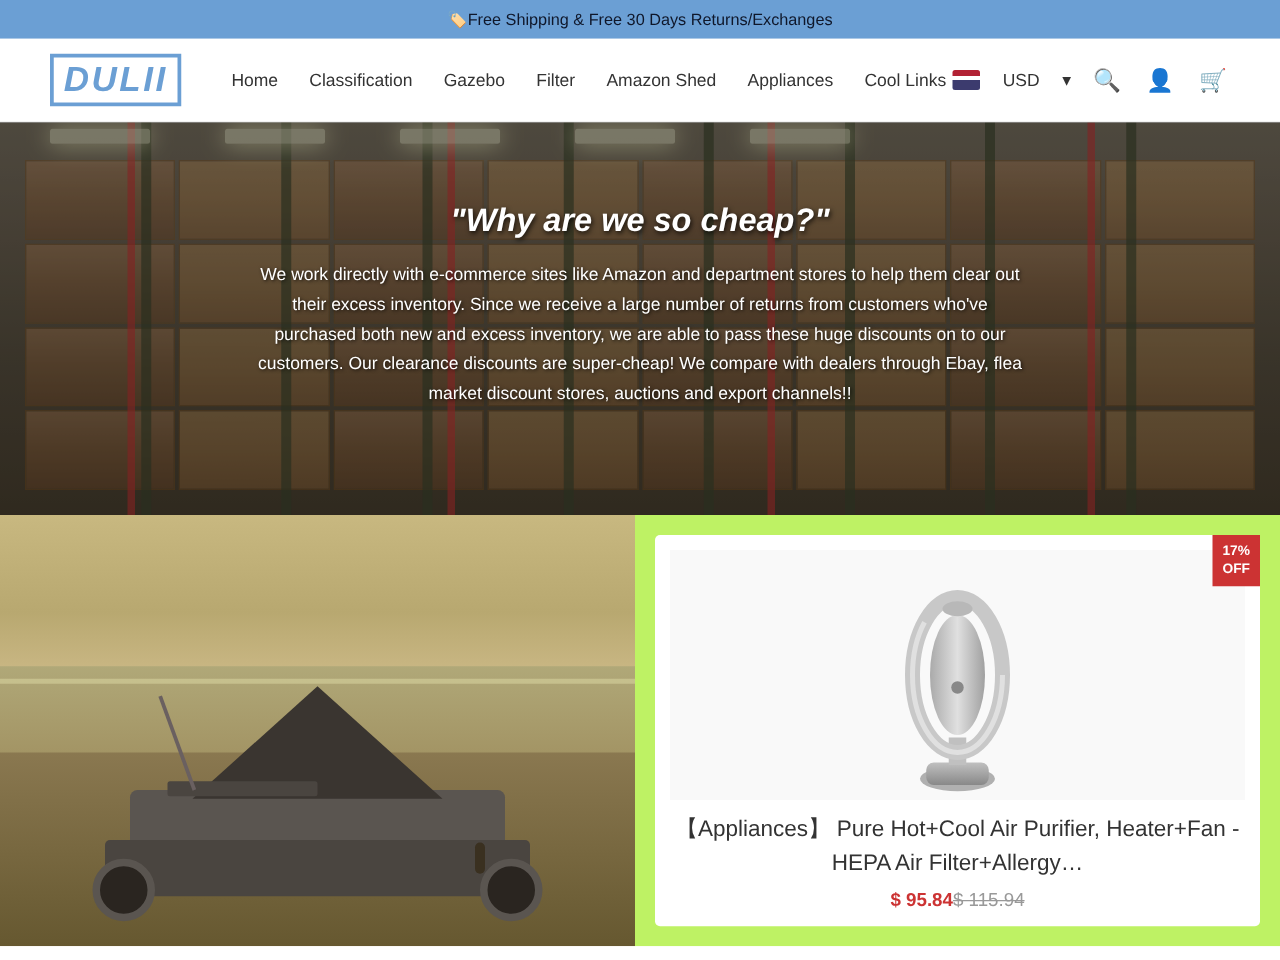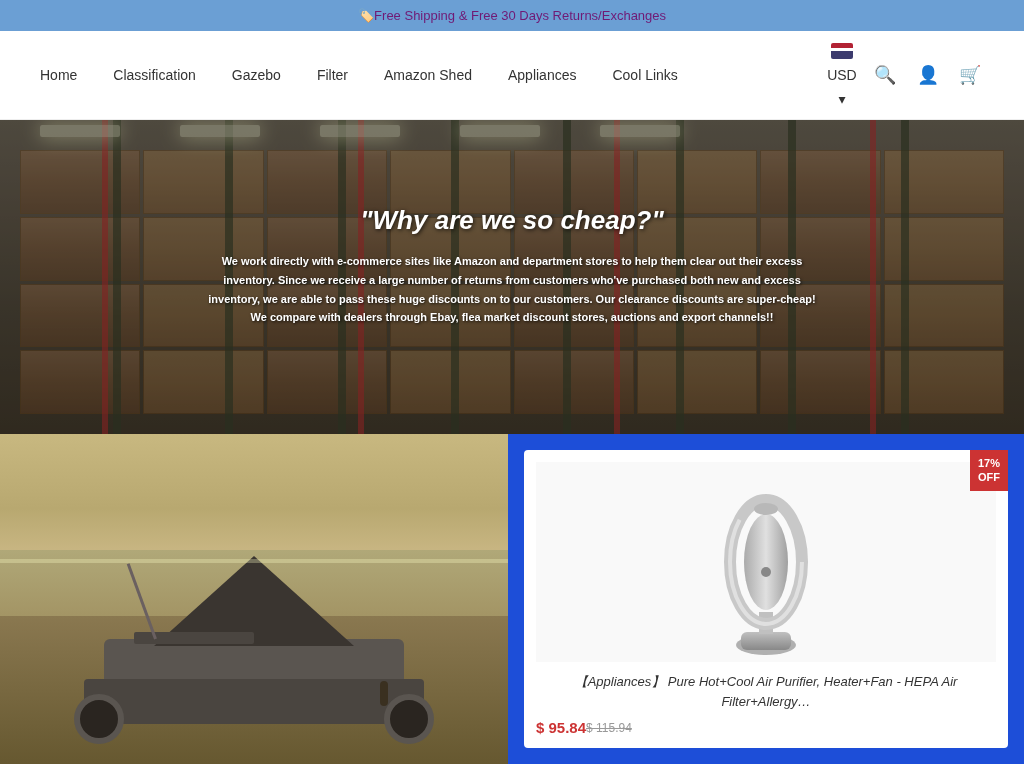--- a/index.html
+++ b/index.html
@@ -4,21 +4,21 @@
   <style>
     * { margin: 0; padding: 0; box-sizing: border-box; }
     body { font-family: Arial, sans-serif; width: 1024px; overflow-x: hidden; background: #fff; }
 
     
     .top-banner {
       background: #6b9fd4;
       text-align: center;
       padding: 8px 0;
       font-size: 13px;
-      color: #701a75;
+      color: #0f172a;
     }
 
     
     .header {
       display: flex;
       align-items: center;
       padding: 12px 40px;
       border-bottom: 1px solid #eee;
       background: #fff;
     }
@@ -30,42 +30,41 @@
       font-style: italic;
       margin-right: 40px;
       text-transform: uppercase;
       border: 3px solid #6b9fd4;
       padding: 2px 8px;
     }
     .nav {
       display: flex;
       align-items: flex-end;
       flex: 1;
-      gap: 36px;
+      gap: 25px;
     }
     .nav a {
       text-decoration: none;
       color: #333;
       font-size: 14px;
       white-space: nowrap;
     }
     .header-right {
       display: flex;
       align-items: center;
       gap: 16px;
       margin-left: auto;
     }
     .currency-selector {
       display: flex;
       align-items: center;
-      gap: 8px;
+      gap: 18px;
       font-size: 14px;
       cursor: pointer;
       color: #333;
-      flex-direction: column;
     }
     .flag-icon {
       width: 22px;
       height: 16px;
       background: linear-gradient(to bottom, #B22234 0%, #B22234 30%, #fff 30%, #fff 50%, #3C3B6E 50%, #3C3B6E 100%);
       border-radius: 2px;
       display: inline-block;
     }
     .icon-btn {
       background: none;
@@ -101,26 +100,25 @@
       padding: 20px 100px;
     }
     .hero-title {
       font-size: 26px;
       font-weight: bold;
       margin-bottom: 16px;
       font-style: italic;
       text-shadow: 1px 1px 4px rgba(0,0,0,0.8);
     }
     .hero-text {
-      font-size: 11px;
+      font-size: 14px;
       line-height: 1.7;
       margin-bottom: 22px;
       text-shadow: 1px 1px 3px rgba(0,0,0,0.8);
       max-width: 620px;
-      font-weight: bold;
     }
     .hero-btn {
       background: #5ba3c9;
       color: #fff;
       border: none;
       padding: 13px 36px;
       font-size: 14px;
       font-weight: bold;
       letter-spacing: 1px;
       cursor: pointer;
@@ -140,21 +138,21 @@
     .left-panel {
       width: 508px;
       position: relative;
       background: #d4c4a0;
       overflow: hidden;
     }
 
     
     .right-panel {
       flex: 1;
-      background: #1d4ed8;
+      background: #bef264;
       padding: 16px;
       display: flex;
       flex-direction: column;
     }
     .product-card {
       background: #fff;
       border-radius: 4px;
       padding: 12px;
       flex: 1;
       position: relative;
@@ -173,40 +171,40 @@
     }
     .product-image-container {
       display: flex;
       justify-content: center;
       align-items: center;
       height: 200px;
       background: #f9f9f9;
       margin-bottom: 10px;
     }
     .product-title {
-      font-size: 13px;
+      font-size: 18px;
       color: #333;
       text-align: center;
       margin-bottom: 8px;
       line-height: 1.5;
-      font-style: italic;
     }
     .product-prices {
       display: flex;
+      justify-content: center;
       align-items: center;
       gap: 0;
     }
     .price-current {
       color: #cc3333;
       font-size: 15px;
       font-weight: bold;
     }
     .price-original {
       color: #999;
-      font-size: 12px;
+      font-size: 15px;
       text-decoration: line-through;
     }
 
     
     .warehouse-bg {
       position: absolute;
       top:0; left:0; right:0; bottom:0;
       overflow: hidden;
     }
     .wh-frame {
@@ -238,20 +236,21 @@
     }
   </style>
 </head>
 <body>
 
 <div class="top-banner">
   <span>🏷️Free Shipping &amp; Free 30 Days Returns/Exchanges</span>
 </div>
 
 <div class="header">
+  <div class="logo">DULII</div>
   <nav class="nav">
     <a href="#">Home</a>
     <a href="#">Classification</a>
     <a href="#">Gazebo</a>
     <a href="#">Filter</a>
     <a href="#">Amazon Shed</a>
     <a href="#">Appliances</a>
     <a href="#">Cool Links</a>
   </nav>
   <div class="header-right">

